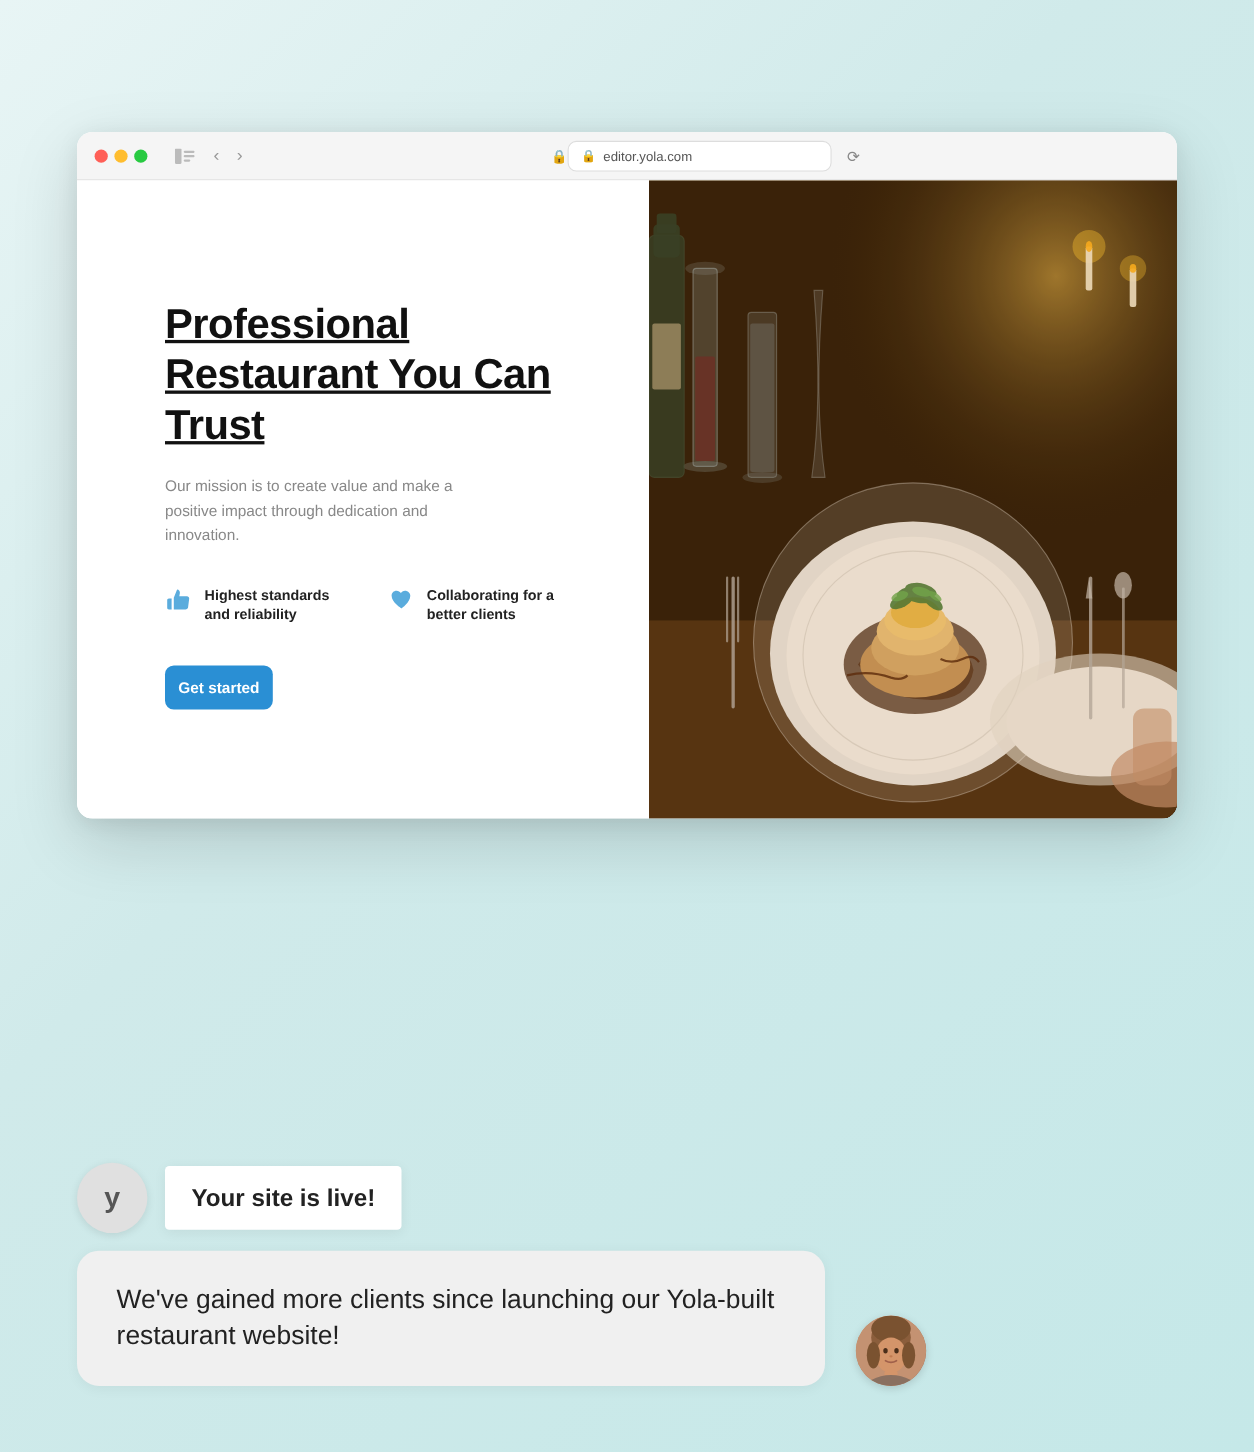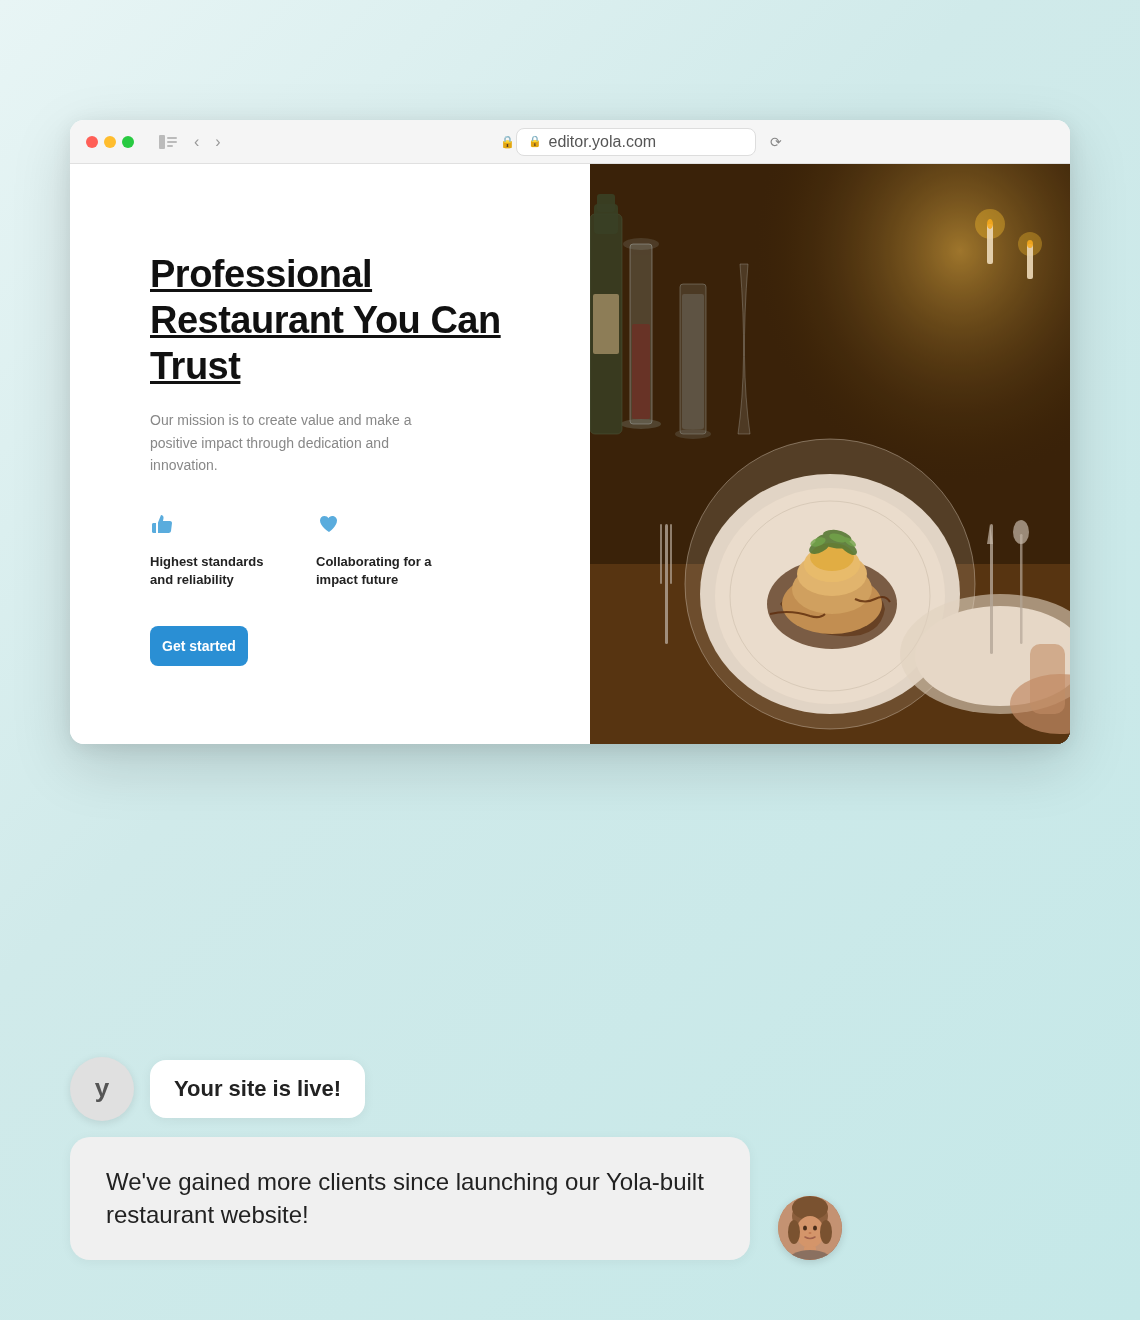--- a/index.html
+++ b/index.html
@@ -74,21 +74,21 @@
       min-width: 240px;
       height: 28px;
     }
 
     .address-bar .lock-icon {
       color: #888;
       font-size: 11px;
     }
 
     .address-bar .url-text {
-      font-size: 16px;
+      font-size: 12px;
       color: #555;
     }
 
     .refresh-btn {
       width: 24px;
       height: 24px;
       display: flex;
       align-items: center;
       justify-content: center;
       color: #888;
@@ -129,21 +129,21 @@
     }
 
     .features-row {
       display: flex;
       gap: 36px;
       margin-bottom: 36px;
     }
 
     .feature-item {
       display: flex;
-      flex-direction: column;
+      flex-direction: row;
       gap: 10px;
     }
 
     .feature-icon {
       font-size: 22px;
       color: #5aacdd;
     }
 
     .feature-text {
       font-size: 13px;
@@ -209,21 +209,21 @@
       justify-content: center;
       font-size: 26px;
       font-weight: 700;
       color: #555;
       flex-shrink: 0;
       box-shadow: 0 2px 8px rgba(0,0,0,0.1);
     }
 
     .chat-bubble-1 {
       background: #ffffff;
-      border-radius: 16px;
+      border-radius: 4px;
       padding: 16px 24px;
       font-size: 22px;
       font-weight: 600;
       color: #222;
       box-shadow: 0 2px 12px rgba(0,0,0,0.06);
     }
 
     .chat-bubble-row-2 {
       display: flex;
       justify-content: flex-start;
@@ -319,21 +319,21 @@
           </span>
           <span class="feature-text">Highest standards and reliability</span>
         </div>
 
         <div class="feature-item">
           <span class="feature-icon">
             <svg width="26" height="26" viewBox="0 0 26 26" fill="none">
               <path d="M13 21C13 21 4 15.5 4 9.5C4 7 5.8 5 8.5 5C10.2 5 11.6 5.9 12.5 7.2C13 6 14.5 5 16.2 5C18.7 5 21 7 21 9.5C21 15.5 13 21 13 21Z" fill="#5aacdd"></path>
             </svg>
           </span>
-          <span class="feature-text">Collaborating for a impact future</span>
+          <span class="feature-text">Collaborating for a better clients</span>
         </div>
       </div>
 
       <button class="cta-button">Get started</button>
     </div>
 
     <div class="right-panel">
       <div class="food-image">
         <svg width="100%" height="100%" viewBox="0 0 520 580" preserveAspectRatio="xMidYMid slice" xmlns="http://www.w3.org/2000/svg">
 

